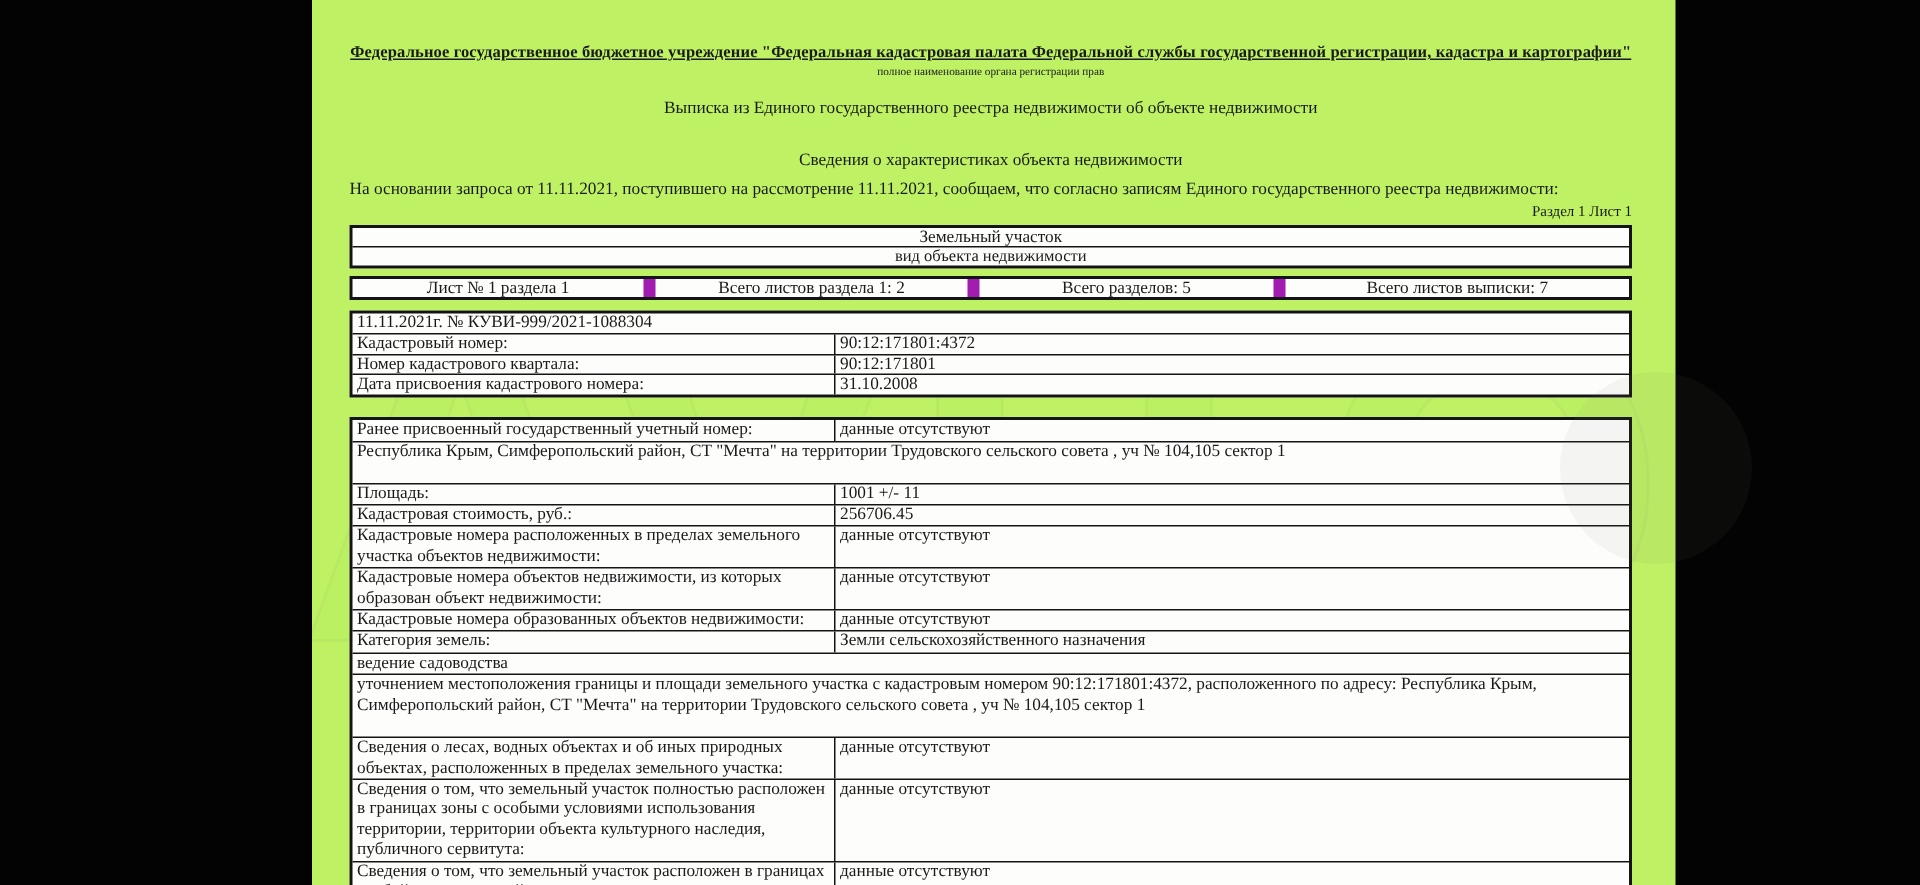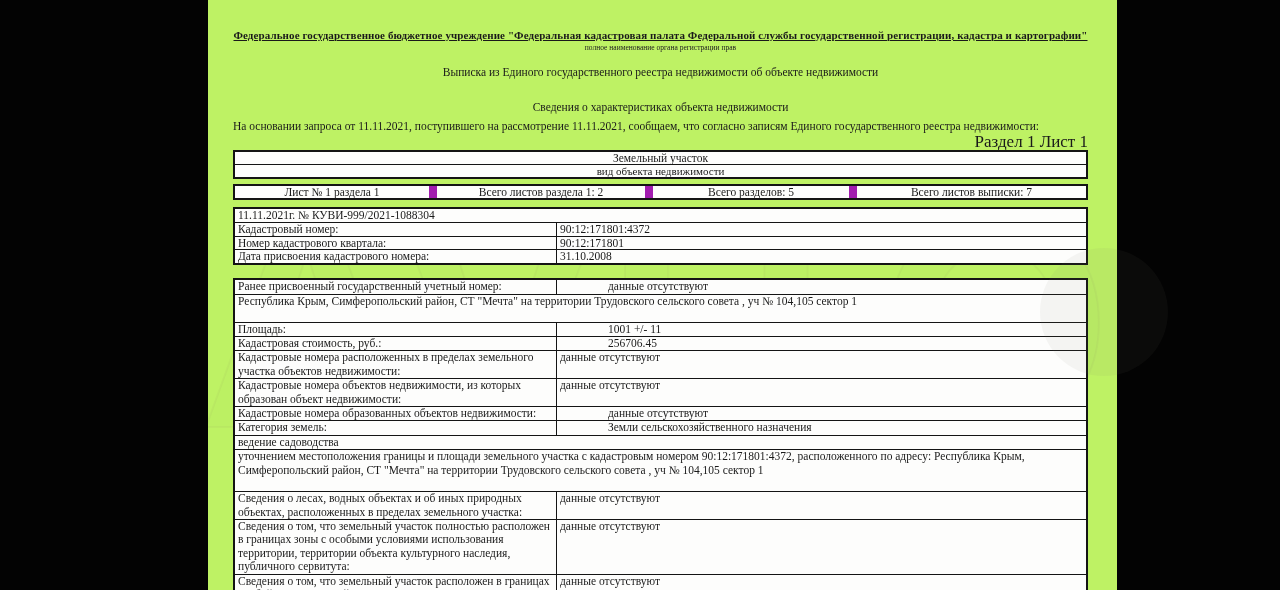--- a/index.html
+++ b/index.html
@@ -25,21 +25,21 @@
   .org-header {
     margin-top:29px; text-align:center;
     font-size:11px; font-weight:bold;
     text-decoration:underline; line-height:13px;
     letter-spacing:.1px;
   }
   .org-note { text-align:center; font-size:7.5px; line-height:9px; margin-top:1px; color:#222; }
   .doc-title { text-align:center; font-size:11.5px; line-height:13.5px; margin-top:14px; }
   .section-title { text-align:center; font-size:11.5px; line-height:13.5px; margin-top:21px; }
   .request-line { font-size:11.5px; line-height:12.5px; margin-top:6px; }
-  .sheet-label { text-align:right; font-size:17px; line-height:12.5px; margin-top:3px; }
+  .sheet-label { text-align:right; font-size:10px; line-height:12.5px; margin-top:3px; }
 
   .tbl { border:2px solid #141414; background:#fdfdfc; }
   .tbl-objtype { margin-top:2px; }
   .tbl-objtype .r1 { height:13px; line-height:13px; text-align:center; font-size:11.5px; border-bottom:1px solid #141414; }
   .tbl-objtype .r2 { height:12px; line-height:12px; text-align:center; font-size:11px; }
 
   .tbl-sheetinfo { margin-top:5px; display:flex; }
   .tbl-sheetinfo .c {
     height:12px; line-height:12px; text-align:center; font-size:11.5px;
     border-right:8px solid #a21caf;
@@ -52,21 +52,21 @@
   .tbl-meta .hrow { height:13px; line-height:12.5px; font-size:11.5px; padding:0 3px; }
   .mrow { display:flex; border-top:1px solid #141414; min-height:13px; }
   .mrow .lbl { flex:0 0 322px; border-right:1px solid #141414; padding:0 3px; font-size:11.5px; line-height:12.5px; }
   .mrow .val { flex:1; padding:0 3px; font-size:11.5px; line-height:12.5px; }
 
   .tbl-details { margin-top:13px; }
   .drow { display:flex; border-top:1px solid #141414; }
   .drow:first-child { border-top:none; }
   .drow .lbl { flex:0 0 322px; border-right:1px solid #141414; padding:0 4px 0 3px; font-size:11.5px; line-height:13.4px; }
   .drow .val { flex:1; padding:0 3px; font-size:11.5px; line-height:13.4px; }
-  .h1 { min-height:14px;gap:48px; } .h2 { min-height:27px; } .h2b { min-height:28px; }
+  .h1 { min-height:14px; } .h2 { min-height:27px; } .h2b { min-height:28px; }
   .h3 { min-height:42px; } .h4 { min-height:47px; } .hcut { min-height:40px; }
 
   .watermark {
     position:absolute; left:-40px; top:150px; width:980px;
     text-align:center;
     font-family:"Liberation Sans","DejaVu Sans",sans-serif;
     font-size:300px; font-weight:bold; letter-spacing:6px;
     color:rgba(120,115,105,0.012);
     -webkit-text-stroke:2px rgba(110,105,95,0.05);
     pointer-events:none; user-select:none;

